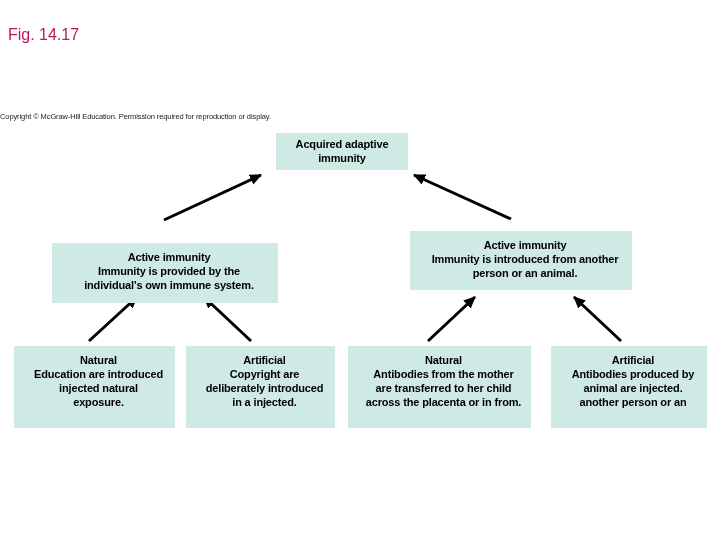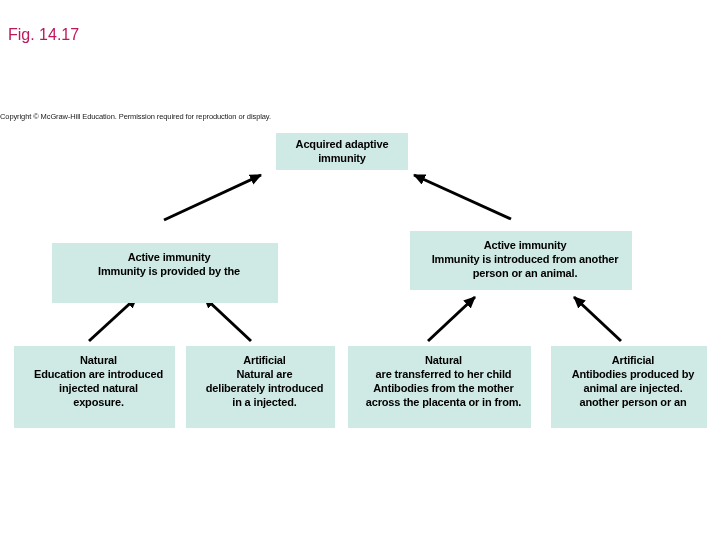--- a/index.html
+++ b/index.html
@@ -73,46 +73,47 @@
   </svg>
 
   <div class="node node-root">
     <div class="line">Acquired adaptive</div>
     <div class="line">immunity</div>
   </div>
 
   <div class="node node-active">
     <div class="line">Active immunity</div>
     <div class="line">Immunity is provided by the</div>
+    <div class="line">individual's own immune system.</div>
   </div>
 
   <div class="node node-passive">
     <div class="line">Active immunity</div>
     <div class="line">Immunity is introduced from another</div>
     <div class="line">person or an animal.</div>
   </div>
 
   <div class="node node-b1">
     <div class="line">Natural</div>
     <div class="line">Education are introduced</div>
     <div class="line">injected natural</div>
     <div class="line">exposure.</div>
   </div>
 
   <div class="node node-b2">
     <div class="line">Artificial</div>
-    <div class="line">Natural are</div>
+    <div class="line">Copyright are</div>
     <div class="line">deliberately introduced</div>
     <div class="line">in a injected.</div>
   </div>
 
   <div class="node node-b3">
     <div class="line">Natural</div>
+    <div class="line">Antibodies from the mother</div>
     <div class="line">are transferred to her child</div>
-    <div class="line">Antibodies from the mother</div>
     <div class="line">across the placenta or in from.</div>
   </div>
 
   <div class="node node-b4">
     <div class="line">Artificial</div>
     <div class="line">Antibodies produced by</div>
     <div class="line">animal are injected.</div>
     <div class="line">another person or an</div>
   </div>
 

